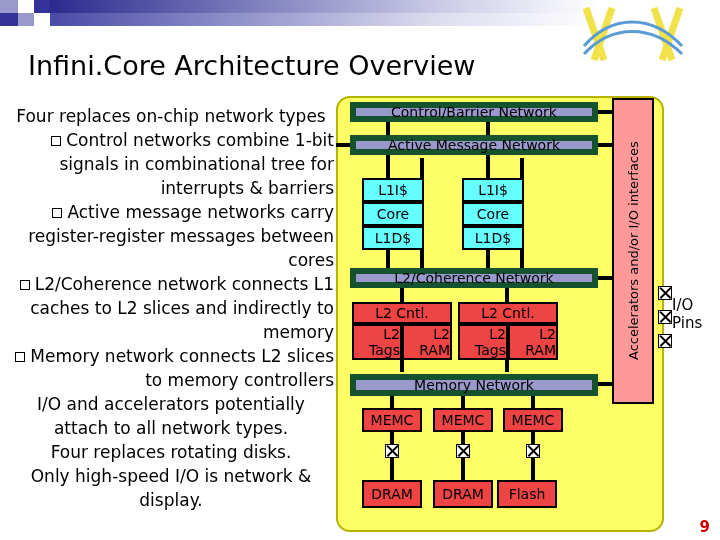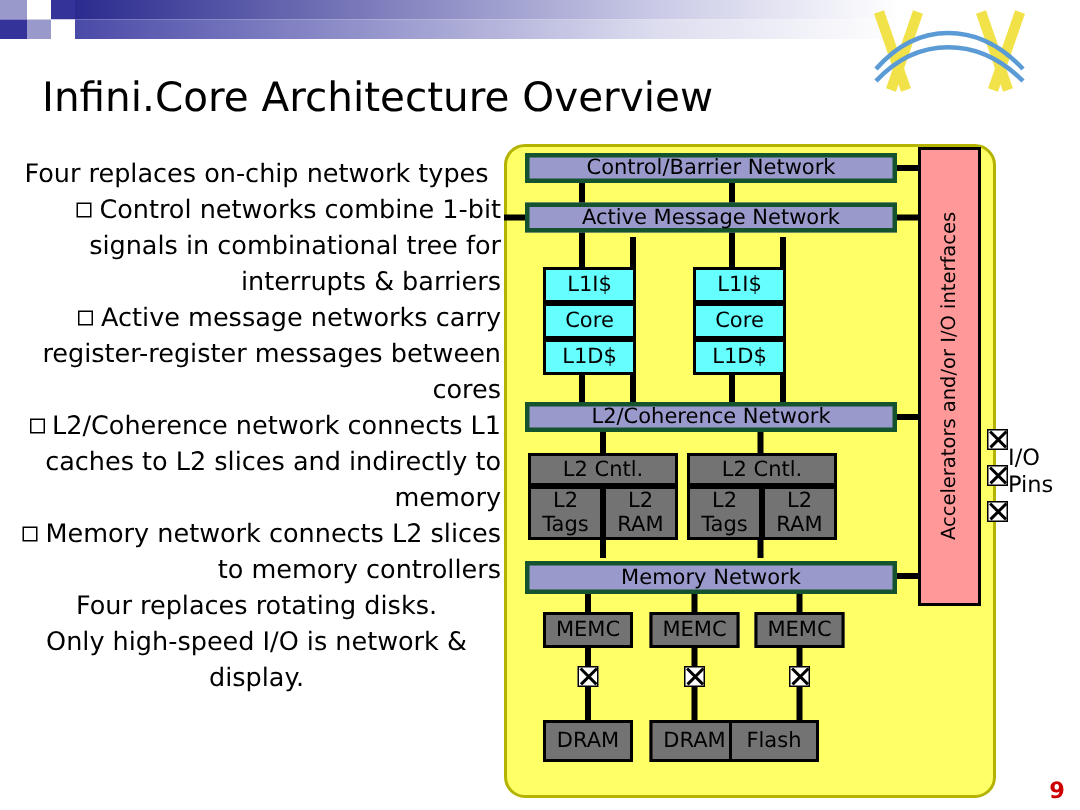--- a/index.html
+++ b/index.html
@@ -19,23 +19,23 @@
   .lefttext{position:absolute;left:8px;top:104px;width:326px;font-size:17px;line-height:24px;color:#000;text-align:center;}
   .lefttext .line{display:block;}
   .bullet-row{display:block;text-align:right;}
   .sq{display:inline-block;width:8px;height:8px;border:1px solid #000;background:#fff;vertical-align:middle;margin-right:5px;}
 
   
   .chip{position:absolute;left:336px;top:96px;width:324px;height:432px;background:#ffff66;border:2px solid #b3b300;border-radius:14px;}
 
   
   .box{position:absolute;box-sizing:border-box;display:flex;align-items:center;justify-content:center;text-align:center;font-size:14px;color:#000;}
-  .bar{background:#9999cc;border:3px solid #14532d;}
+  .bar{background:#9999cc;border:6px solid #14532d;}
   .cyan{background:#66ffff;border:2px solid #000;}
-  .green{background:#737373;border:2px solid #000;}
+  .green{background:#ef4444;border:2px solid #000;text-align:right;}
   .pink{background:#ff9999;border:2px solid #000;}
 
   .vert{writing-mode:vertical-rl;transform:rotate(180deg);}
 
   
   .ln{position:absolute;background:#000;}
 
   
   .pin{position:absolute;width:14px;height:14px;box-sizing:border-box;border:1.5px solid #000;background:#fff;}
   .pin:before,.pin:after{content:"";position:absolute;left:-1px;top:5px;width:15px;height:1.6px;background:#000;}
@@ -70,20 +70,21 @@
 </svg>
 
 <div class="title">Infini.Core Architecture Overview</div>
 
 <div class="lefttext">
   <span class="line">Four replaces on-chip network types</span>
   <span class="bullet-row"><span class="sq"></span><span>Control networks combine 1-bit signals in combinational tree for interrupts &amp; barriers</span></span>
   <span class="bullet-row"><span class="sq"></span><span>Active message networks carry register-register messages between cores</span></span>
   <span class="bullet-row"><span class="sq"></span><span>L2/Coherence network connects L1 caches to L2 slices and indirectly to memory</span></span>
   <span class="bullet-row"><span class="sq"></span><span>Memory network connects L2 slices to memory controllers</span></span>
+  <span class="line">I/O and accelerators potentially attach to all network types.</span>
   <span class="line">Four replaces rotating disks.</span>
   <span class="line">Only high-speed I/O is network &amp; display.</span>
 </div>
 
 <div class="chip"></div>
 
 <div class="ln" style="left:386px;top:120px;width:4px;height:60px;"></div>
 <div class="ln" style="left:486px;top:120px;width:4px;height:60px;"></div>
 
 <div class="ln" style="left:420px;top:158px;width:4px;height:24px;"></div>
@@ -187,21 +188,21 @@
 <div class="pin" style="left:385px;top:444px;"></div>
 <div class="pin" style="left:456px;top:444px;"></div>
 <div class="pin" style="left:526px;top:444px;"></div>
 
 <div class="box green" style="left:362px;top:480px;width:60px;height:28px;">
   <span>DRAM</span>
 </div>
 <div class="box green" style="left:433px;top:480px;width:60px;height:28px;">
   <span>DRAM</span>
 </div>
-<div class="box green" style="left:486px;top:480px;width:60px;height:28px;">
+<div class="box green" style="left:497px;top:480px;width:60px;height:28px;">
   <span>Flash</span>
 </div>
 
 <div class="box pink vert" style="left:612px;top:98px;width:42px;height:306px;font-size:13px;">
   <span>Accelerators and/or I/O interfaces</span>
 </div>
 
 <div class="pin" style="left:658px;top:286px;"></div>
 <div class="pin" style="left:658px;top:310px;"></div>
 <div class="pin" style="left:658px;top:334px;"></div>

